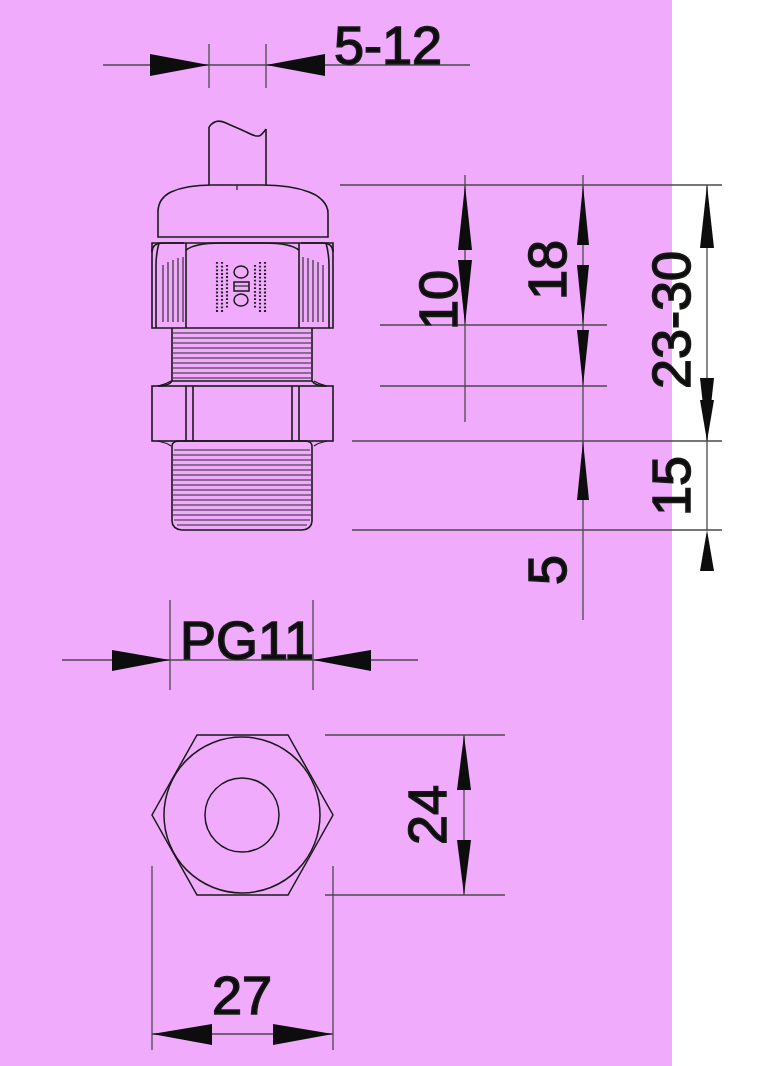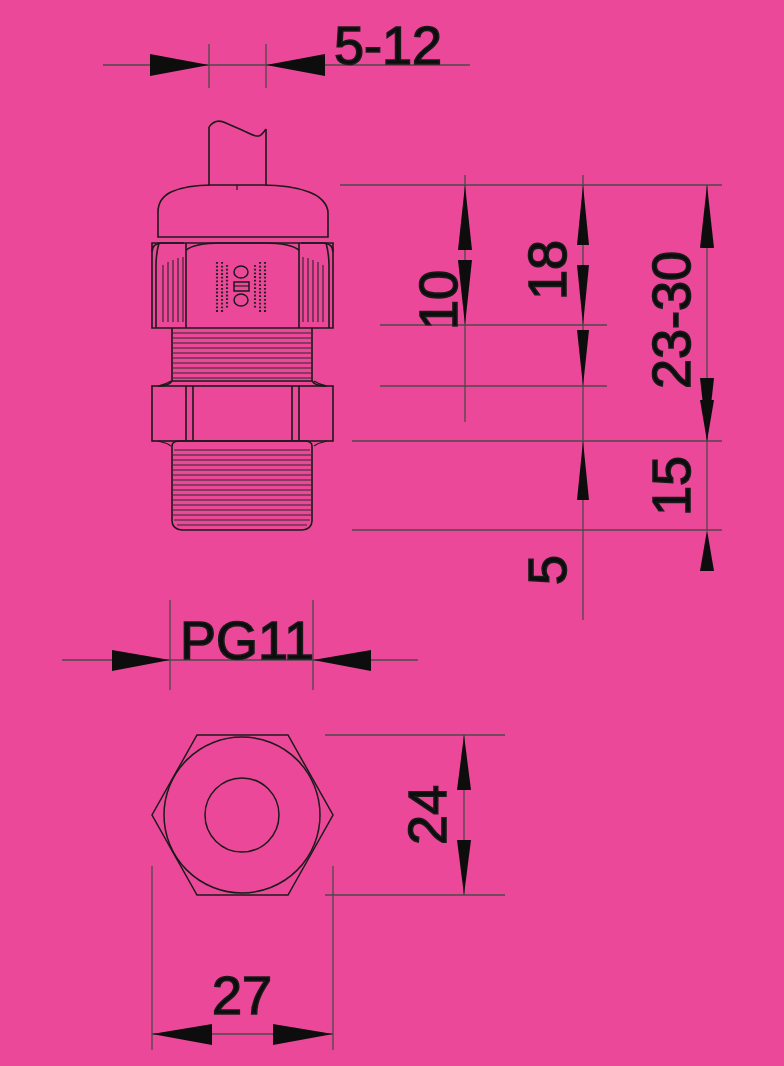--- a/index.html
+++ b/index.html
@@ -1,21 +1,21 @@
 <!DOCTYPE html>
 <html><head>
 <meta charset="utf-8">
 <style>
   html,body{margin:0;padding:0;background:#ffffff;}
   body{
     width:784px;height:1066px;
     font-family:"Liberation Sans", sans-serif;
     overflow:hidden;
   }
-  #sheet{position:relative;width:784px;height:1066px;background:#ec4899;text-align:right;}
+  #sheet{position:relative;width:672px;height:1066px;background:#f0abfc;text-align:right;}
   #sheet svg{position:absolute;top:0;left:0;}
   .dimtext{
     font-family:"Liberation Sans", sans-serif;
     font-size:54px;
     fill:#0d0d0d;
     font-weight:400;
   }
   .vtext{font-family:"Liberation Sans", sans-serif;font-size:54px;fill:#0d0d0d;}
 </style>
 </head>

